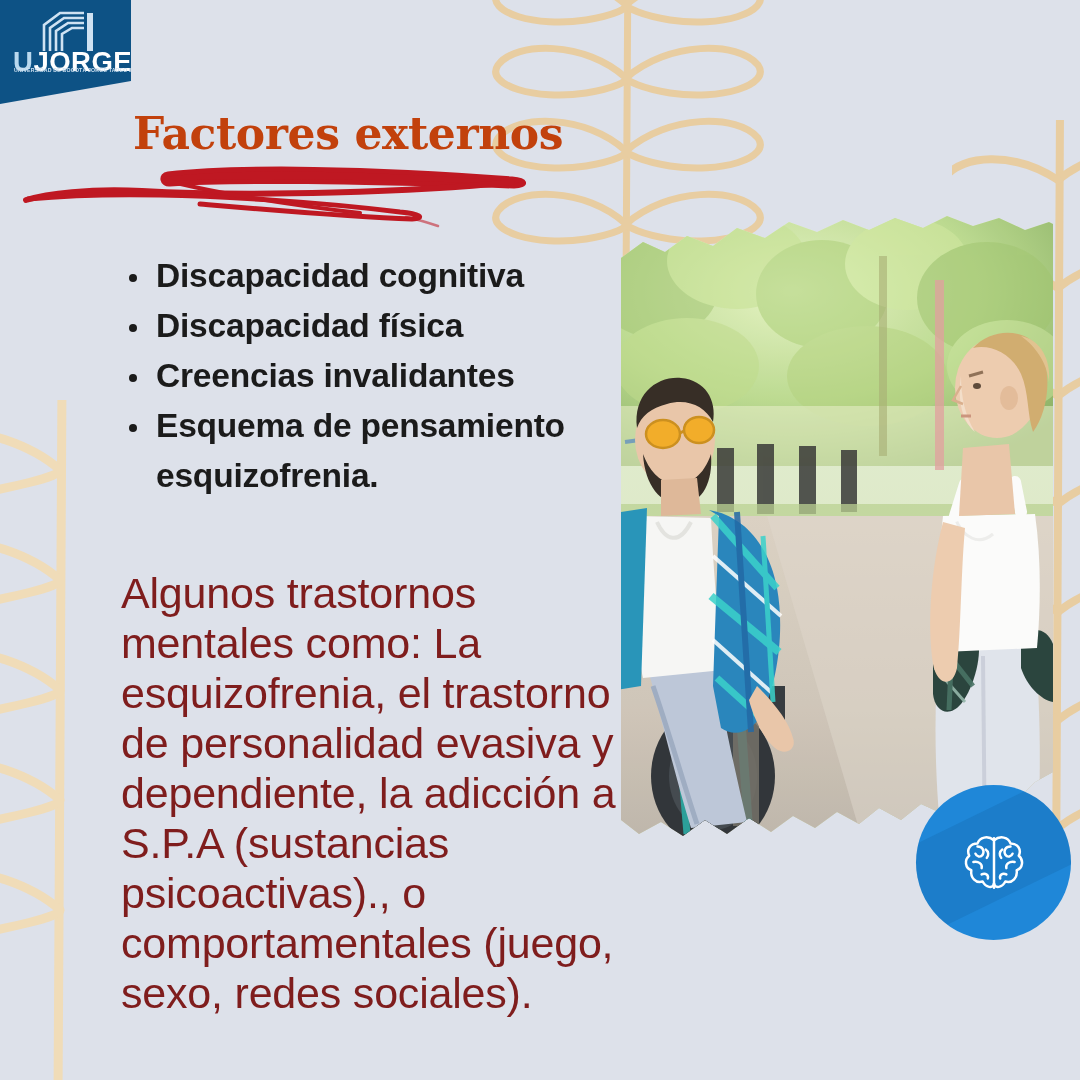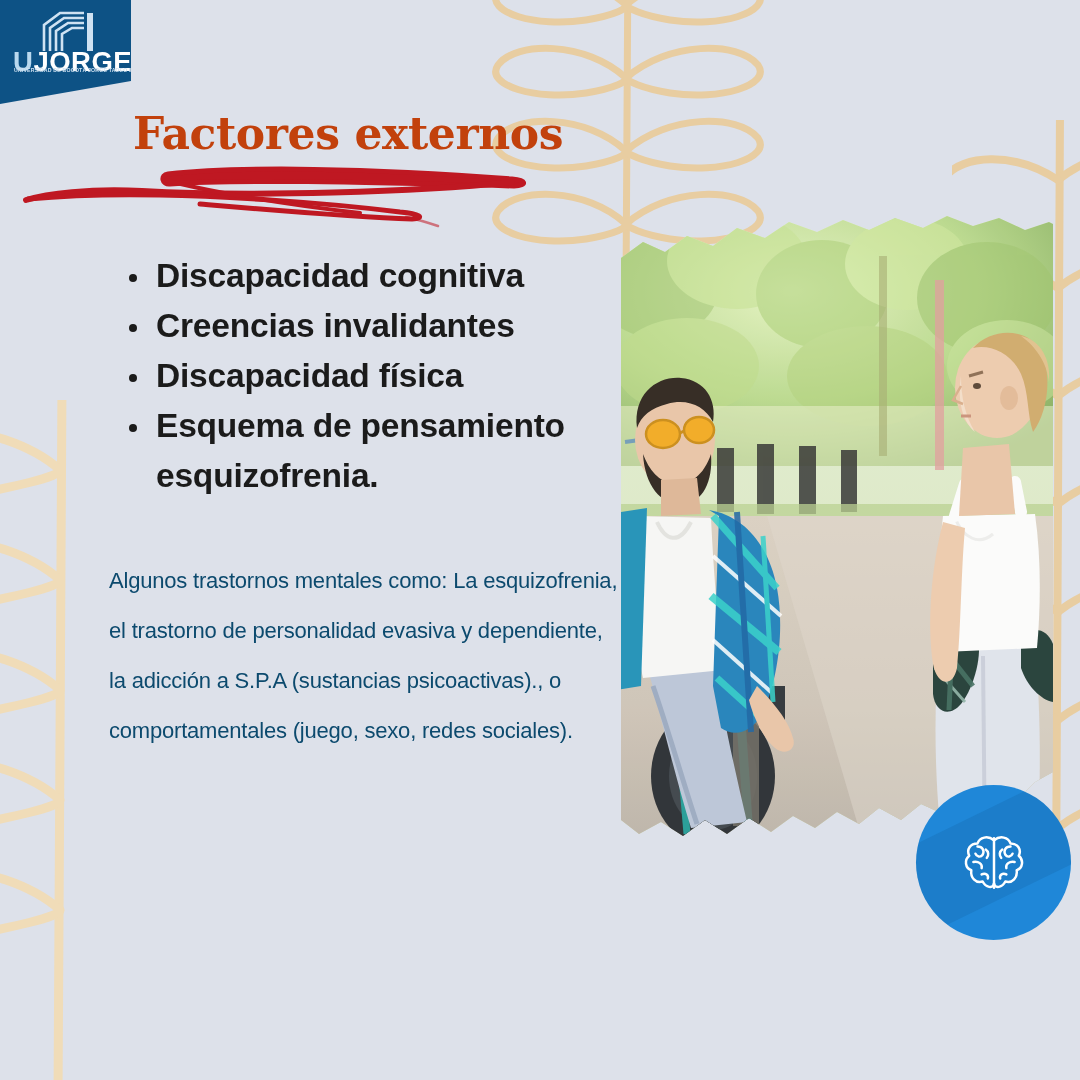--- a/index.html
+++ b/index.html
@@ -124,24 +124,24 @@
     border-radius: 50%;
     background: #1b1b1b;
   }
 
   
   #paragraph {
     position: absolute;
     left: 105px;
     top: 552px;
     width: 512px;
-    margin: 4px;
-    font-size: 22px;
+    margin: 16px;
+    font-size: 43px;
     line-height: 50px;
-    color: #0c4a6e;
+    color: #7f1d1d;
     letter-spacing: -0.2px;
     z-index: 4;
   }
 
   
   #photo {
     position: absolute;
     left: 617px;
     top: 216px;
     width: 437px;
@@ -410,22 +410,22 @@
       <path d="M492 22 C400 32, 230 37, 122 31 C70 28, 26 34, 6 40" stroke-width="6"></path>
       <path d="M8 39 C40 36, 90 34, 140 35 C200 36, 300 42, 380 52
                C400 54, 406 58, 392 59 C330 57, 250 50, 180 44" stroke-width="5"></path>
       <path d="M146 20 C180 30, 260 44, 340 53" stroke-width="4"></path>
       <path d="M386 57 C400 60, 412 64, 418 66" stroke-width="2.5" opacity="0.55"></path>
     </g>
   </svg>
 
   <ul id="bullets">
     <li>Discapacidad cognitiva</li>
+    <li>Discapacidad física</li>
     <li>Creencias invalidantes</li>
-    <li>Discapacidad física</li>
     <li>Esquema de pensamiento esquizofrenia.</li>
   </ul>
 
   <p id="paragraph">Algunos trastornos mentales como: La esquizofrenia, el trastorno de personalidad evasiva y dependiente, la adicción a S.P.A (sustancias psicoactivas)., o comportamentales (juego, sexo, redes sociales).</p>
 
   <div id="brain-badge">
     <div class="shadow"></div>
     <svg id="brain-icon" viewBox="0 0 64 64">
       <g fill="none" stroke="#ffffff" stroke-width="2.4" stroke-linecap="round" stroke-linejoin="round">
         <path d="M32 8 L32 56"></path>

